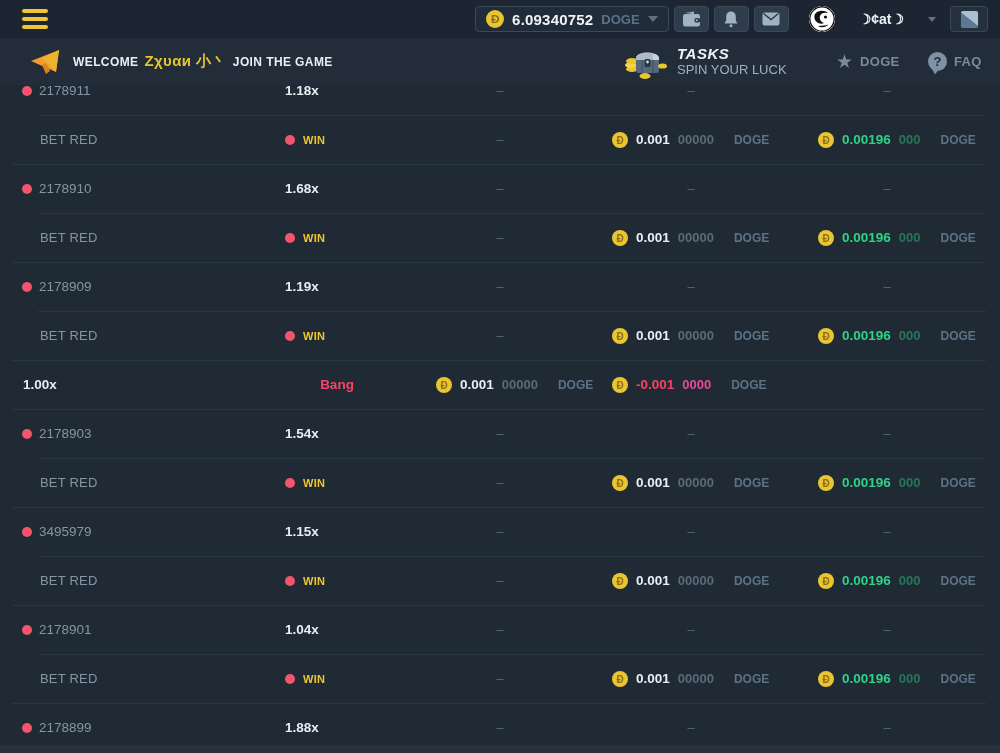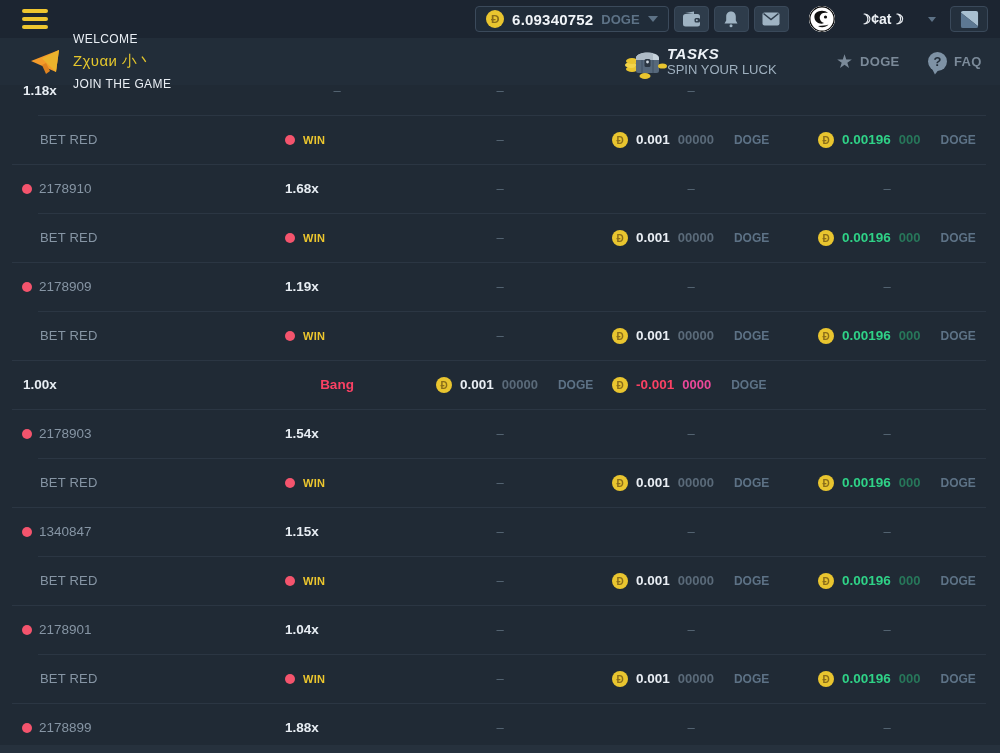--- a/index.html
+++ b/index.html
@@ -45,24 +45,24 @@
     background:#24303d; border:1px solid #3a495a;
     display:flex; align-items:center; justify-content:center; cursor:pointer;
   }
 
   
   .announcebar {
     position:absolute; top:38px; left:0; right:0; height:47px;
     background:#222d39; z-index:3;
   }
   .welcome-group { position:absolute; left:30px; top:0; height:47px; display:flex; align-items:center; gap:13px; }
-  .welcome-text { font-size:12px; font-weight:normal; color:#e9eef4; letter-spacing:.4px; display:flex; align-items:flex-start; gap:6px;flex-direction:column; }
+  .welcome-text { font-size:12px; font-weight:bold; color:#e9eef4; letter-spacing:.4px; display:flex; align-items:center; gap:6px; }
   .welcome-user { color:#e5c72c; font-size:15px; }
 
-  .tasks-group { position:absolute; left:623px; top:0; height:47px; display:flex; align-items:center; gap:0; cursor:pointer; }
+  .tasks-group { position:absolute; left:623px; top:0; height:47px; display:flex; align-items:center; gap:10px; cursor:pointer; }
   .tasks-text { display:flex; flex-direction:column; line-height:1.15; }
   .tasks-title { color:#edf2f7; font-weight:bold; font-style:italic; font-size:15px; letter-spacing:.5px; }
   .tasks-sub { color:#9fb0bf; font-size:13px; }
 
   .rank-group { position:absolute; left:836px; top:0; height:47px; display:flex; align-items:center; gap:7px; cursor:pointer; }
   .star-glyph { color:#7b8a99; font-size:19px; line-height:1; }
   .navlabel { color:#7b8a99; font-weight:bold; font-size:13px; letter-spacing:.3px; }
 
   .faq-group { position:absolute; left:928px; top:0; height:47px; display:flex; align-items:center; gap:7px; cursor:pointer; }
   .faq-bubble {
@@ -232,20 +232,24 @@
   </div>
 
   <div class="faq-group">
     <span class="faq-bubble">?</span>
     <span class="navlabel">FAQ</span>
   </div>
 </div>
 
 <main class="bet-table">
     <div class="row sep-none">
+      <div class="cell c1">
+        <span class="dot"></span>
+        <span class="game-id">2178911</span>
+      </div>
       <div class="cell c2">
         <span class="mult">1.18x</span>
       </div>
       <div class="cell c3">
         <span class="dash">–</span>
       </div>
       <div class="cell c4" style="justify-content: center; padding-left: 0px;">
         <span class="dash">–</span>
       </div>
       <div class="cell c5" style="justify-content: center; padding-left: 0px;">
@@ -468,21 +472,21 @@
           </svg>
         </span>
         <span class="amt-main">0.00196</span>
         <span class="amt-dim">000</span>
         <span class="amt-unit">DOGE</span>
       </div>
     </div>
     <div class="row sep-group">
       <div class="cell c1">
         <span class="dot"></span>
-        <span class="game-id">1340847</span>
+        <span class="game-id">3495979</span>
       </div>
       <div class="cell c2">
         <span class="mult">1.15x</span>
       </div>
       <div class="cell c3">
         <span class="dash">–</span>
       </div>
       <div class="cell c4" style="justify-content: center; padding-left: 0px;">
         <span class="dash">–</span>
       </div>

